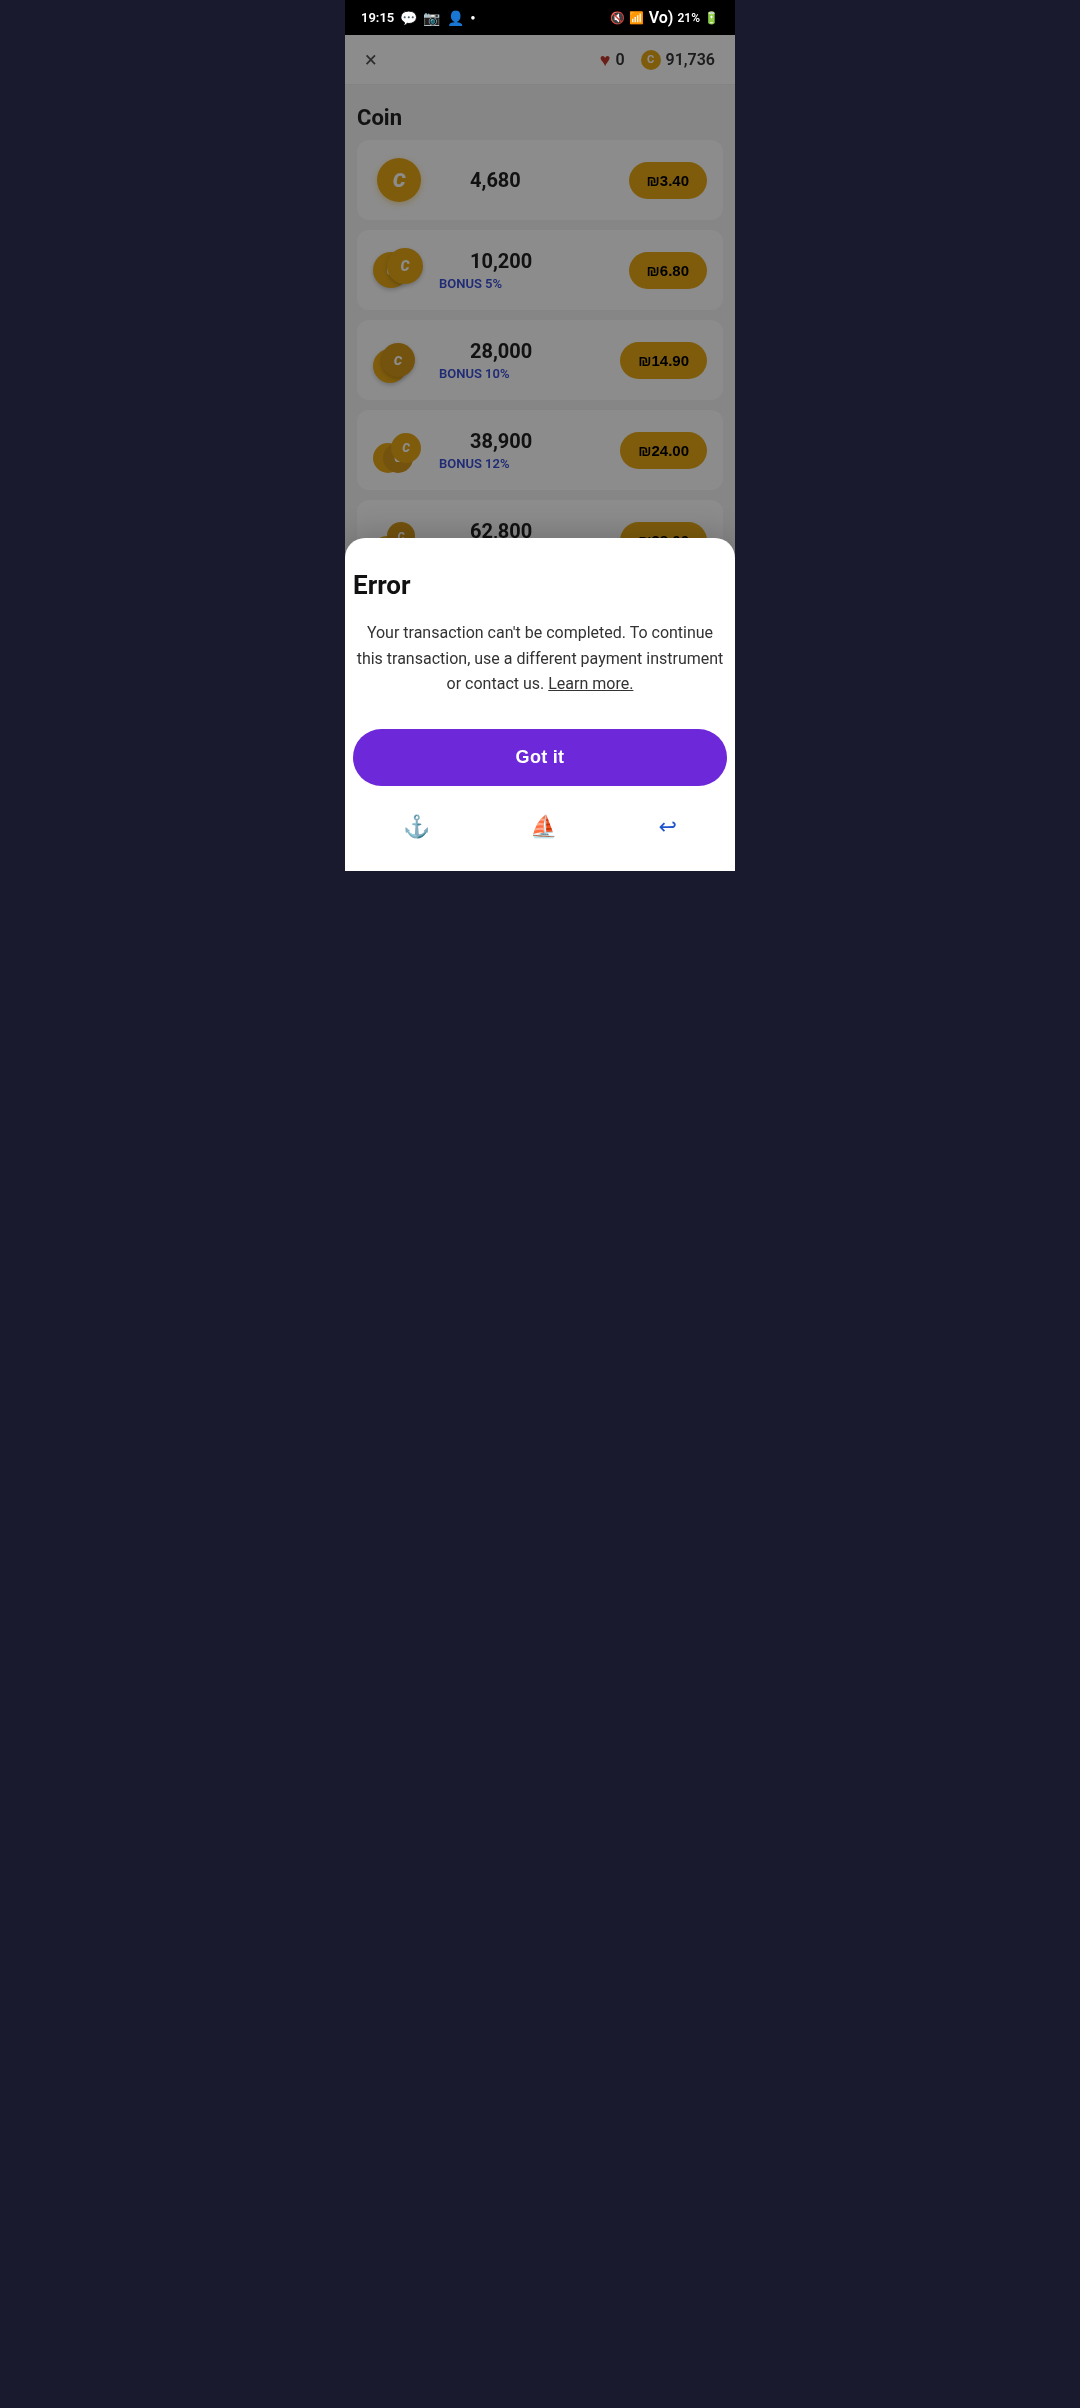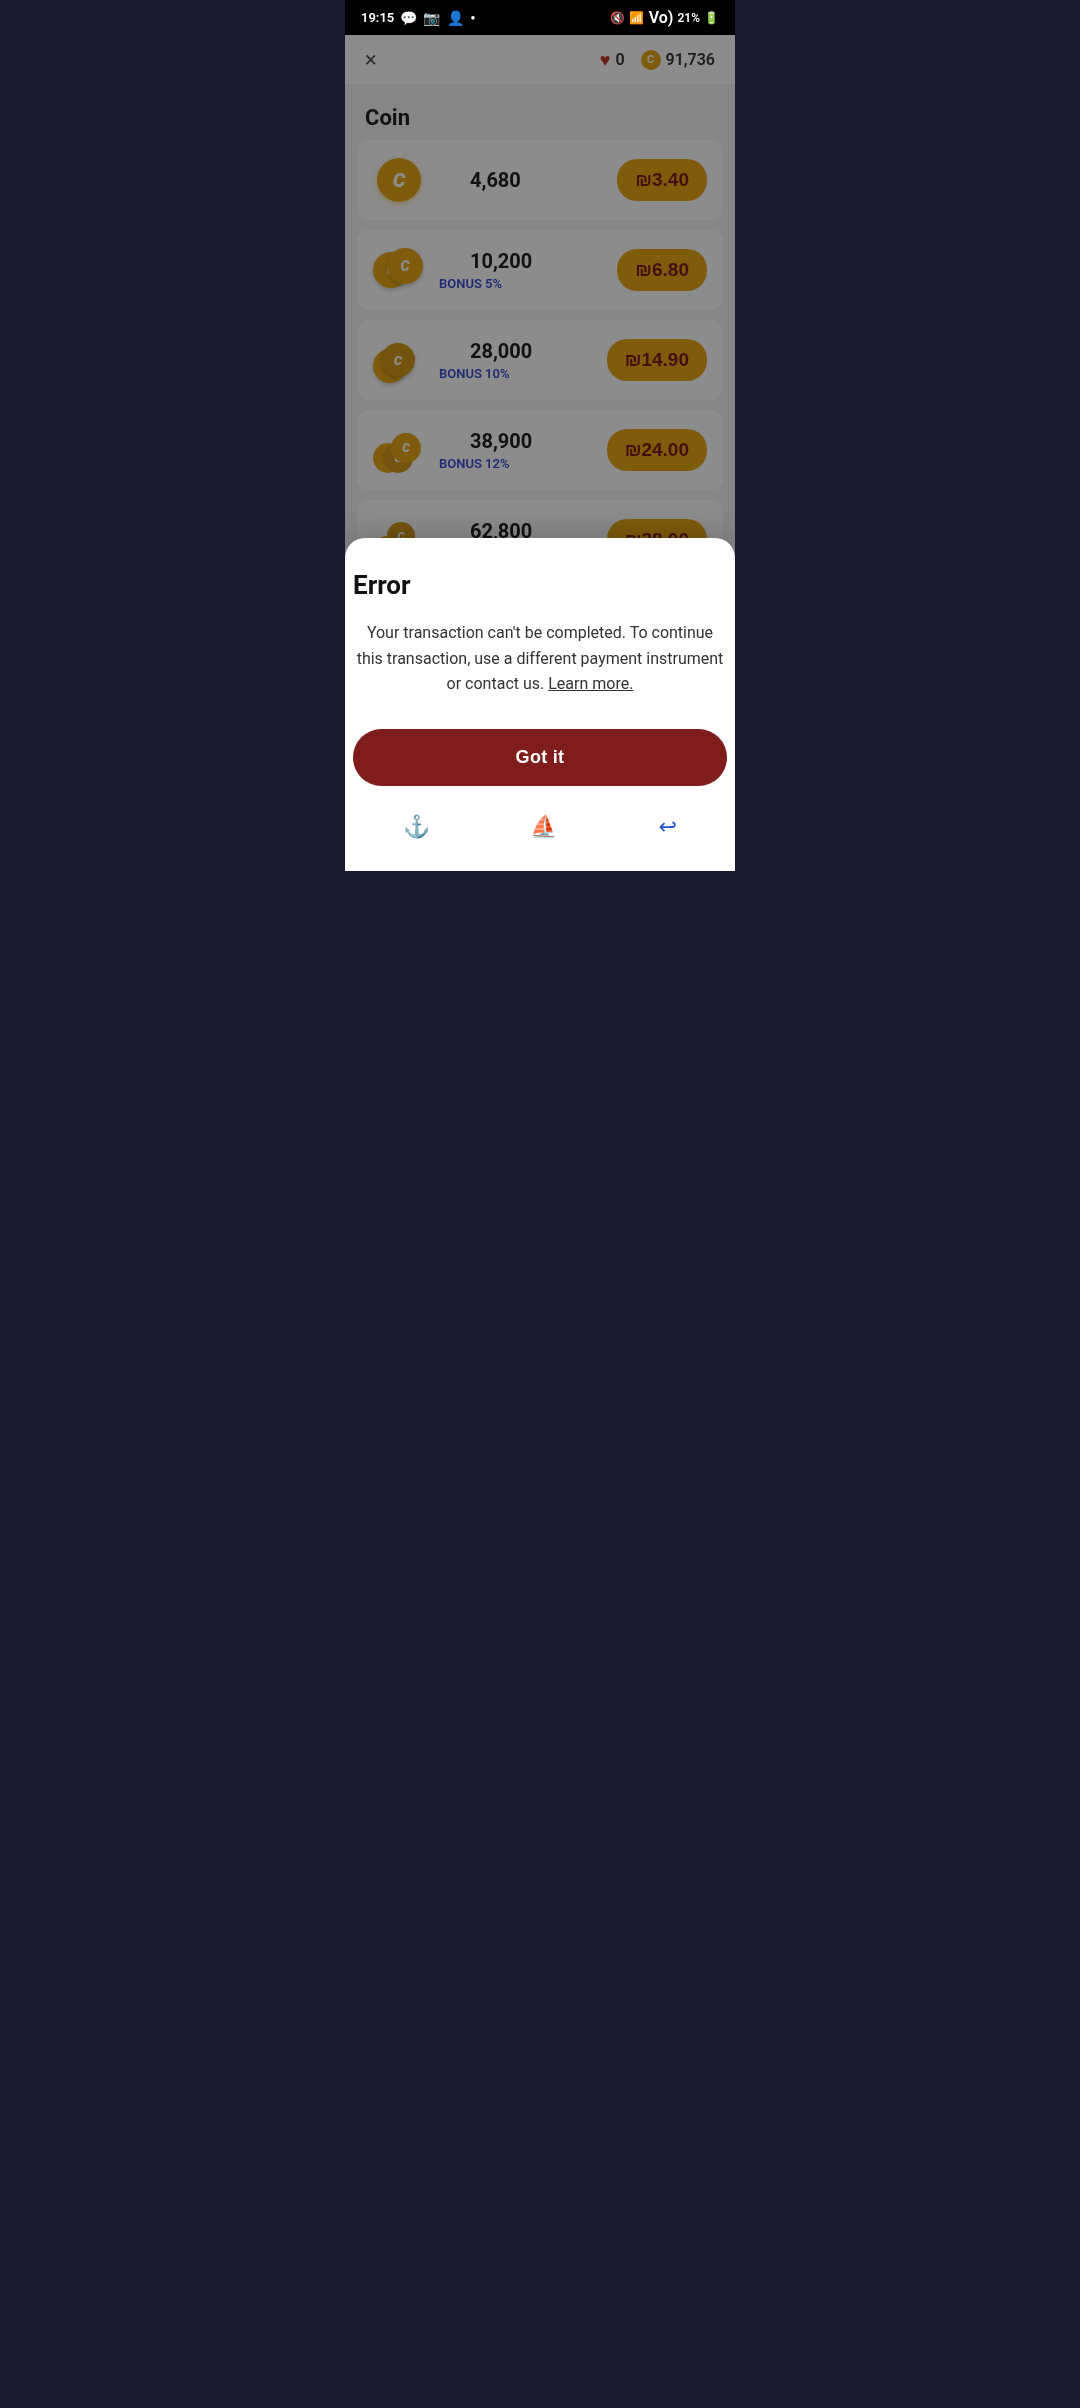--- a/index.html
+++ b/index.html
@@ -59,21 +59,21 @@
     .heart-icon { color: #c0392b; font-size: 18px; }
     .coin-badge { display: flex; align-items: center; gap: 5px; color: #333; }
     .coin-icon-small {
       width: 20px; height: 20px; background: #e6a817;
       border-radius: 50%; display: flex; align-items: center; justify-content: center;
       font-size: 11px; color: #fff; font-weight: bold;
     }
 
     
     .page-title {
-      padding: 20px 20px 10px;
+      padding: 20px 12px 10px;
       font-size: 22px;
       font-weight: 700;
       color: #222;
       background: #f5f5f5;
     }
 
     
     .coin-list { background: #f5f5f5; padding: 0 12px; }
     .coin-item {
       background: #fff;
@@ -114,25 +114,25 @@
     .coin-pile { position: relative; width: 54px; height: 46px; }
     .coin-pile .cp1 { position: absolute; width: 34px; height: 34px; background: #e6a817; border-radius: 50%; bottom: 0; left: 0; box-shadow: 0 2px 4px rgba(0,0,0,0.2); }
     .coin-pile .cp2 { position: absolute; width: 34px; height: 34px; background: #d4971a; border-radius: 50%; bottom: 6px; left: 8px; box-shadow: 0 2px 4px rgba(0,0,0,0.2); display: flex; align-items: center; justify-content: center; color: #fff; font-weight: 900; font-style: italic; font-size: 13px; }
 
     .coin-info { display: flex; flex-direction: column; gap: 3px; }
     .coin-amount { font-size: 20px; font-weight: 700; color: #222; margin-left: 31px; }
     .coin-bonus { font-size: 13px; font-weight: 600; color: #3a4fd4; }
 
     .price-btn {
       background: #e6a817;
-      color: #7f1d1d;
+      color: #000000;
       border: none;
       border-radius: 20px;
       padding: 10px 18px;
-      font-size: 19px;
+      font-size: 15px;
       font-weight: 600;
       cursor: pointer;
       white-space: nowrap;
     }
     .nav-icon { color: #2255cc; font-size: 22px; cursor: pointer; padding: 4px 20px; }
 
     
     .bottom-sheet {
       position: absolute;
       bottom: 0;
@@ -156,21 +156,21 @@
       margin-bottom: 32px;
       text-align: center;
     }
     .learn-more {
       text-decoration: underline;
       color: #333;
       cursor: pointer;
     }
     .got-it-btn {
       width: 100%;
-      background: #7f1d1d;
+      background: #6d28d9;
       color: #fff;
       border: none;
       border-radius: 30px;
       padding: 18px;
       font-size: 18px;
       font-weight: 600;
       cursor: pointer;
       letter-spacing: 0.3px;
     }
 

